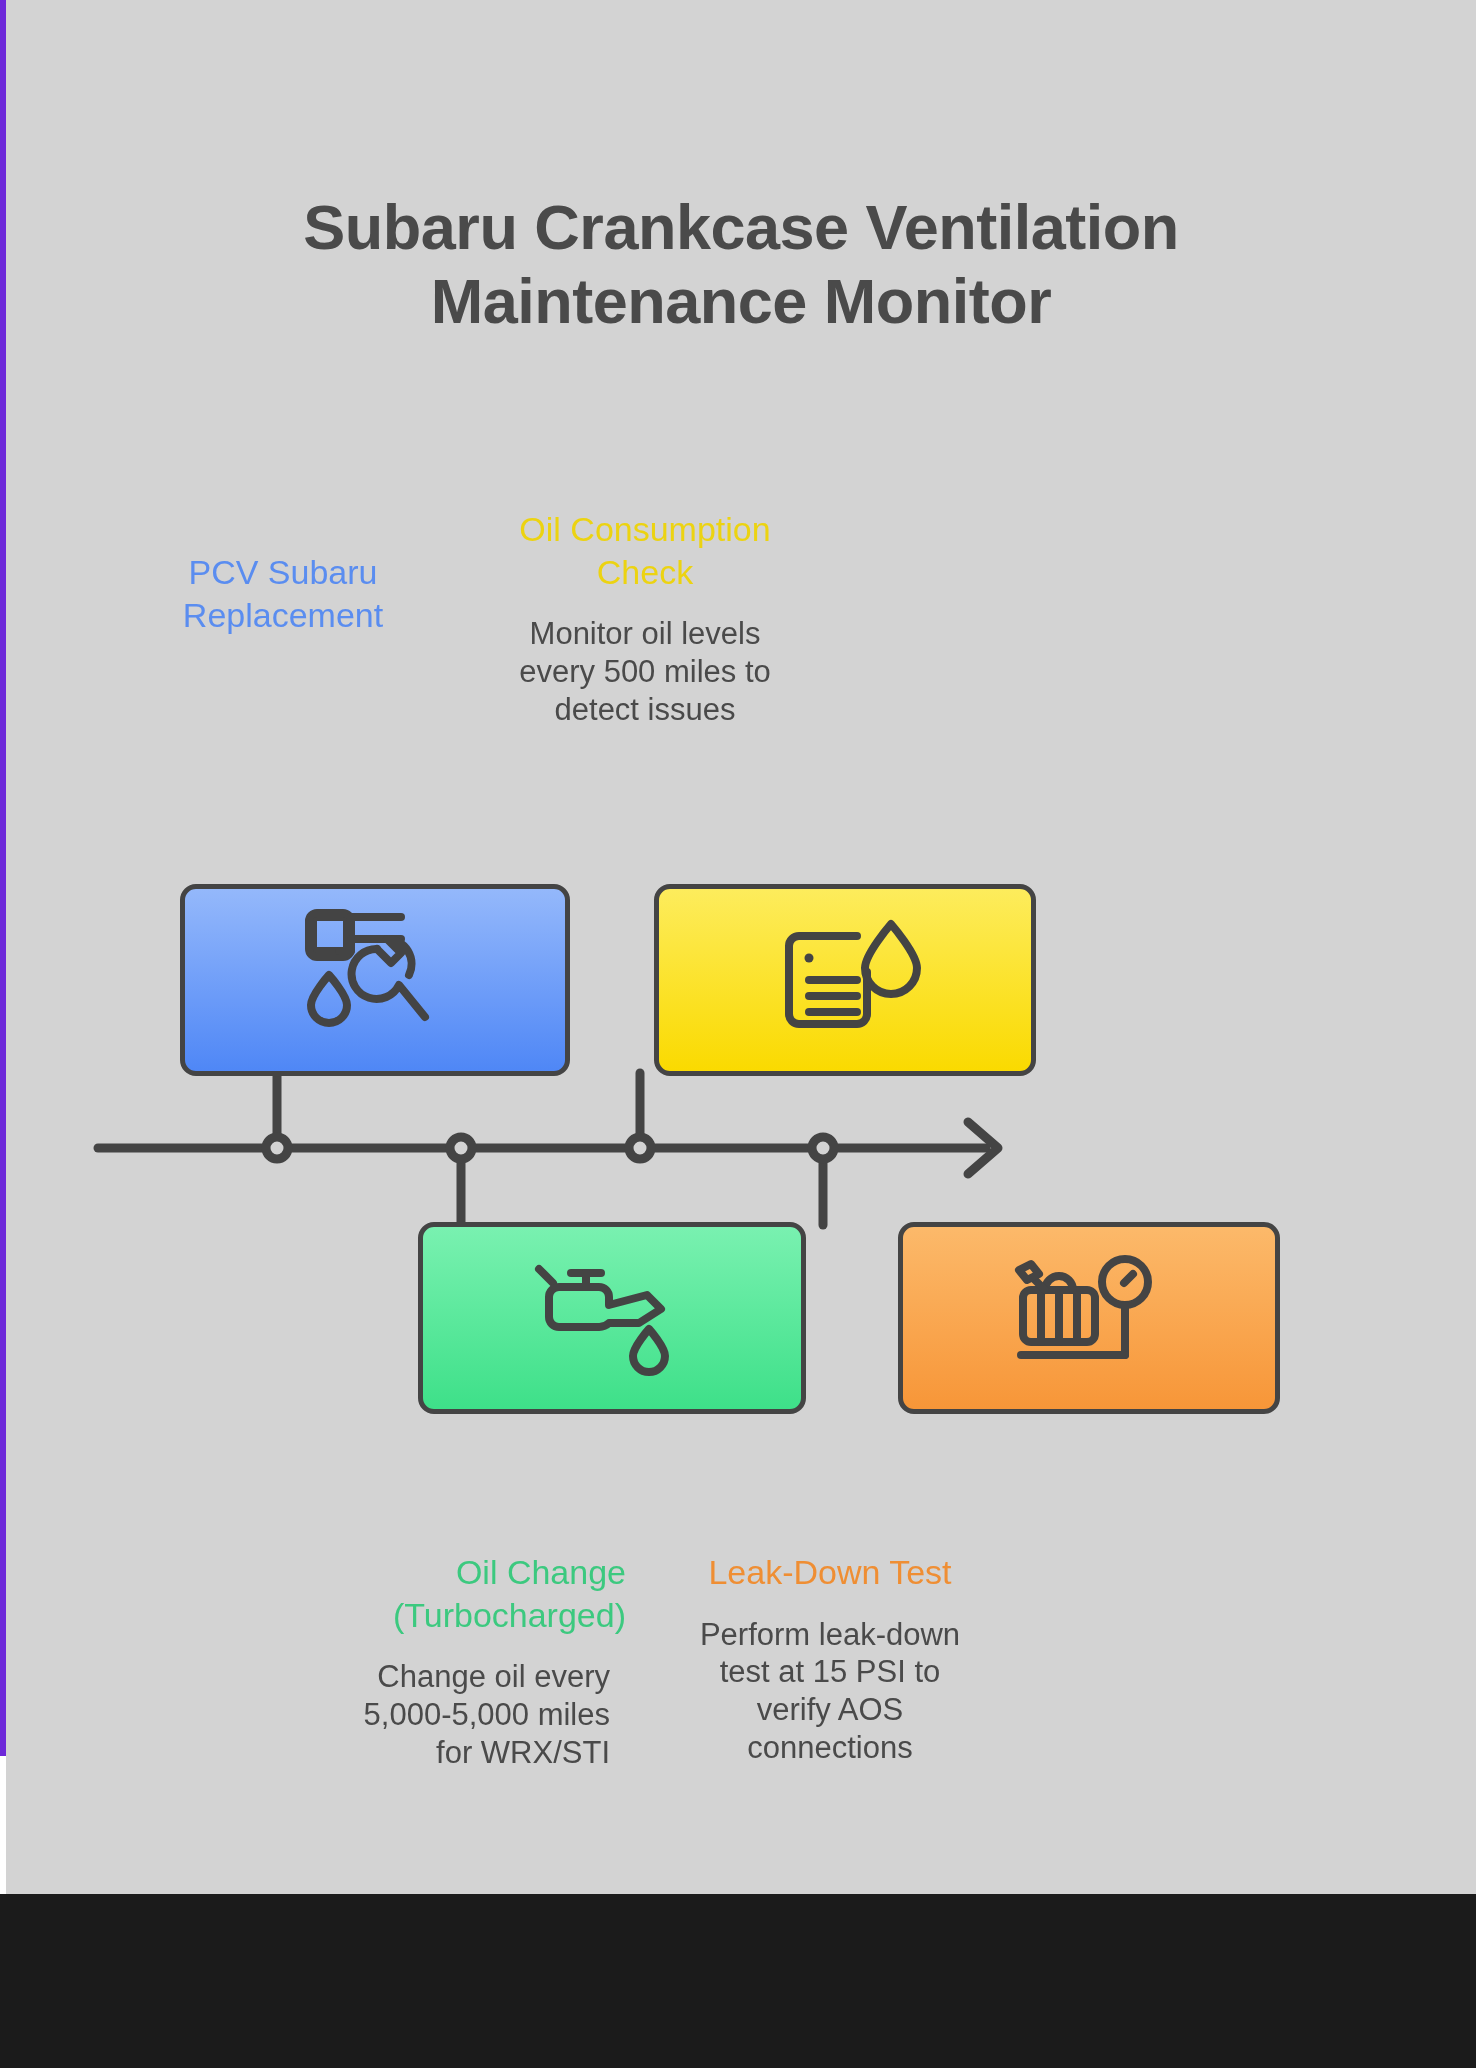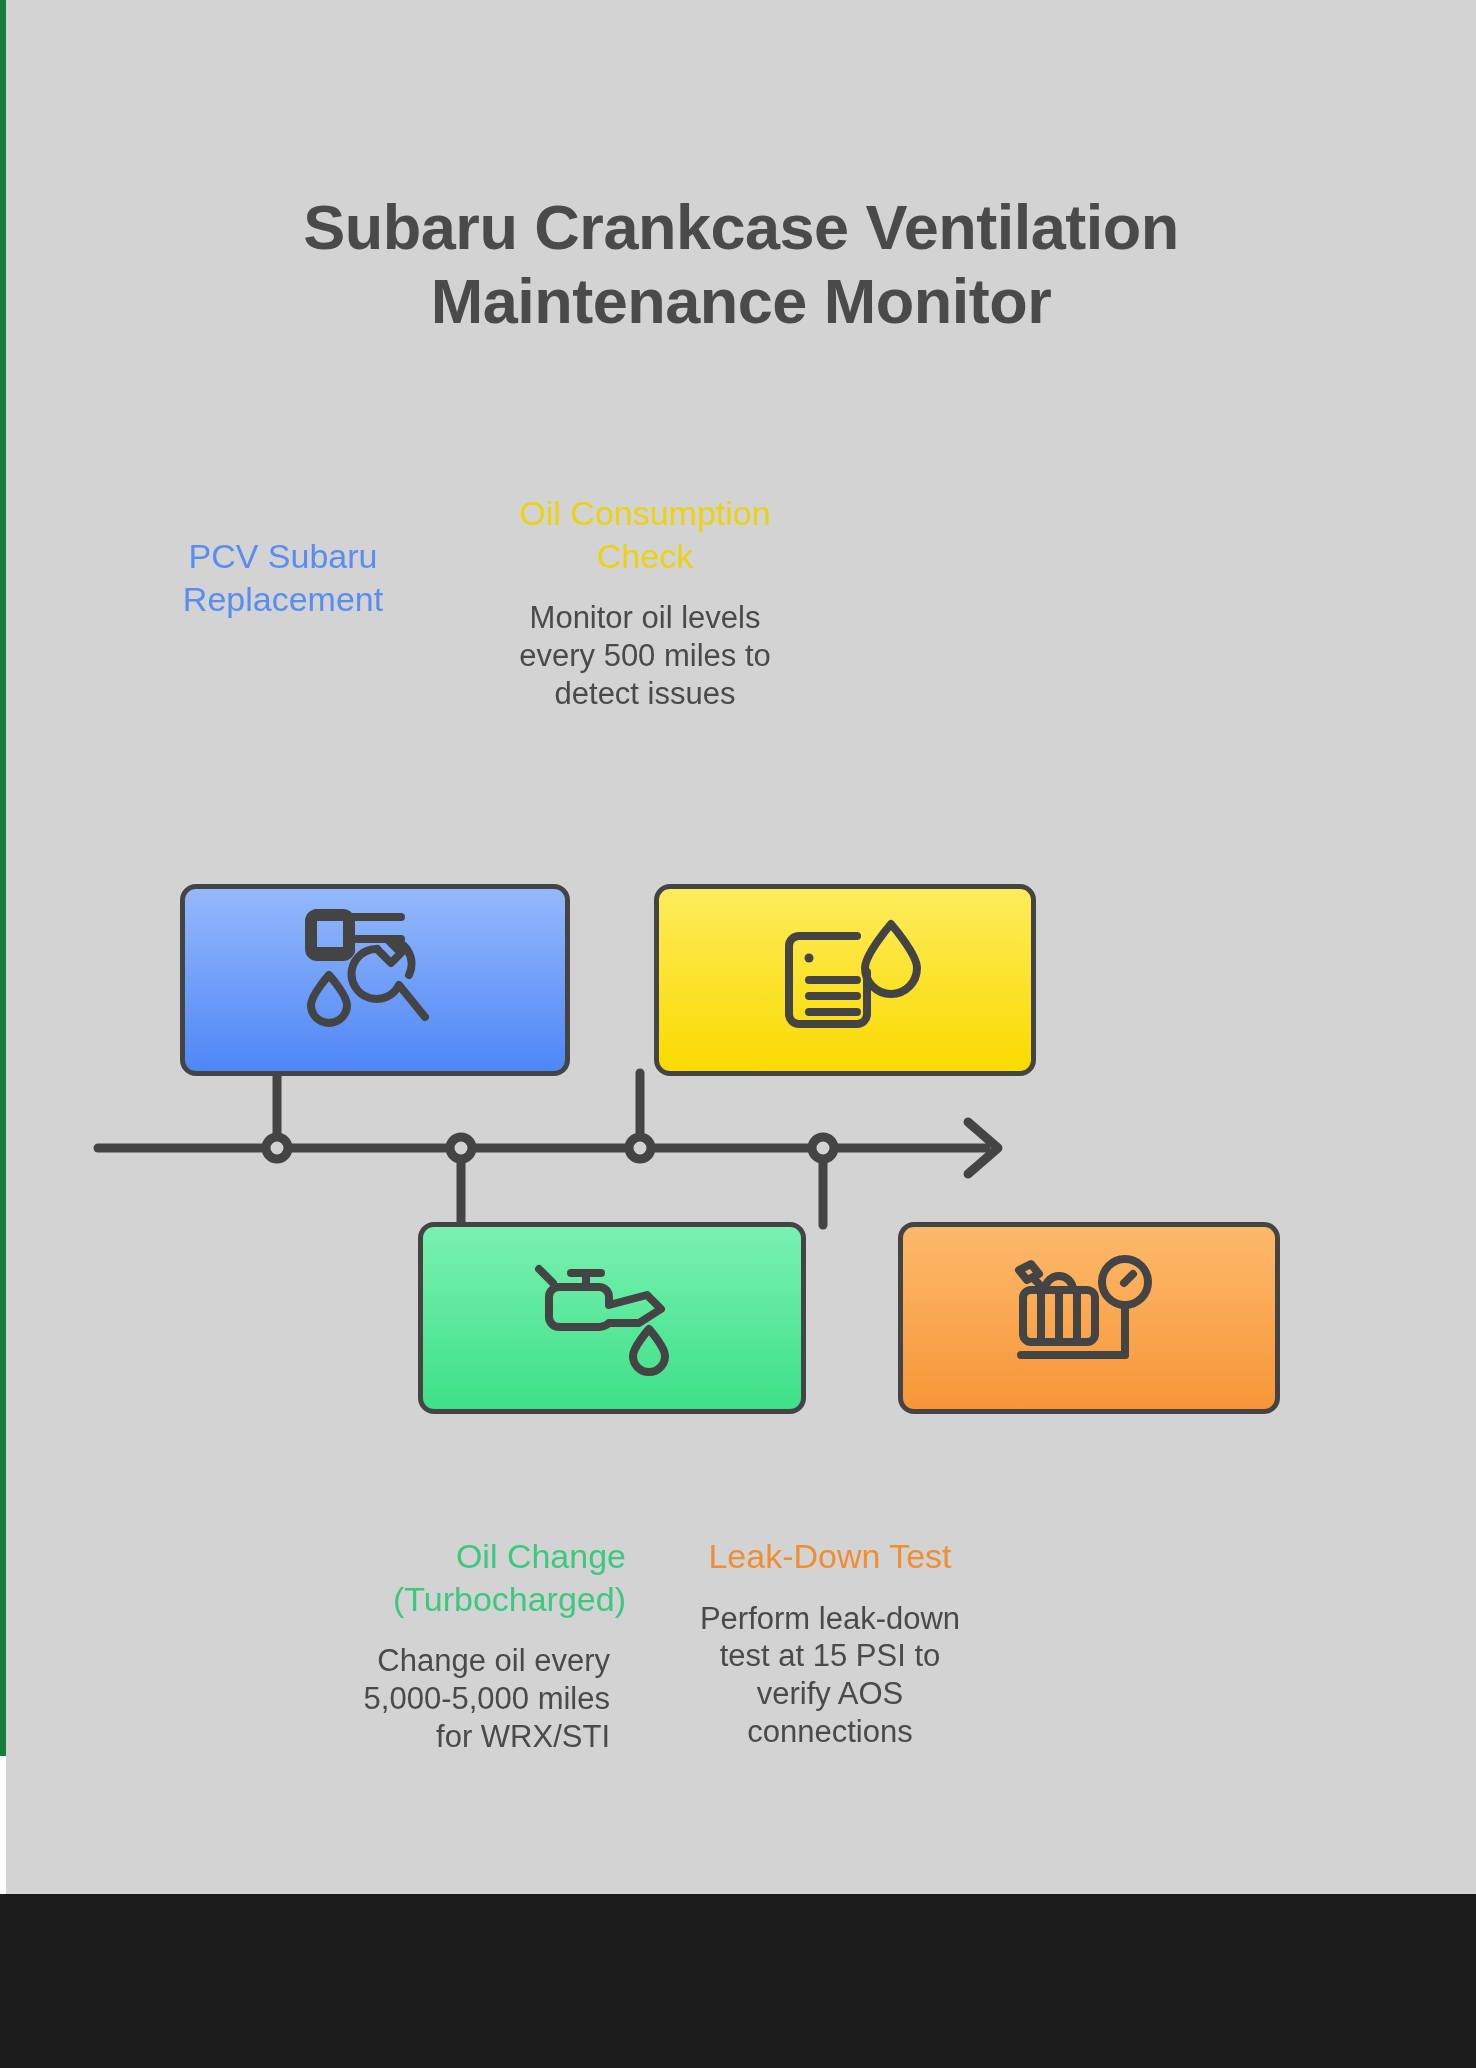--- a/index.html
+++ b/index.html
@@ -14,21 +14,21 @@
     overflow: hidden;
     font-family: "Liberation Sans", sans-serif;
   }
 
   
   #page {
     position: absolute;
     left: 0; top: 0;
     width: 1476px;
     height: 1756px;
-    background: #15803d;
+    background: #6d28d9;
   }
   #content-area {
     position: absolute;
     left: 6px;
     top: 0px;
     width: 1470px;
     height: 1894px;
     background: #d3d3d3;
   }
   #bottom-bar {
@@ -57,21 +57,21 @@
 
   
   .label-block {
     position: absolute;
     text-align: center;
   }
   .label-title {
     font-size: 34px;
     line-height: 1.25;
     font-weight: normal;
-    margin: 0 0 22px 0;
+    margin: 16px 0 22px 0;
   }
   .label-desc {
     font-size: 31px;
     line-height: 1.22;
     color: #4a4a4a;
     margin: 16px;
   }
 
   #label-pcv       { left: 118px;  top: 535px;  width: 318px; }
   #label-oilcheck  { left: 484px;  top: 492px;  width: 310px; }

